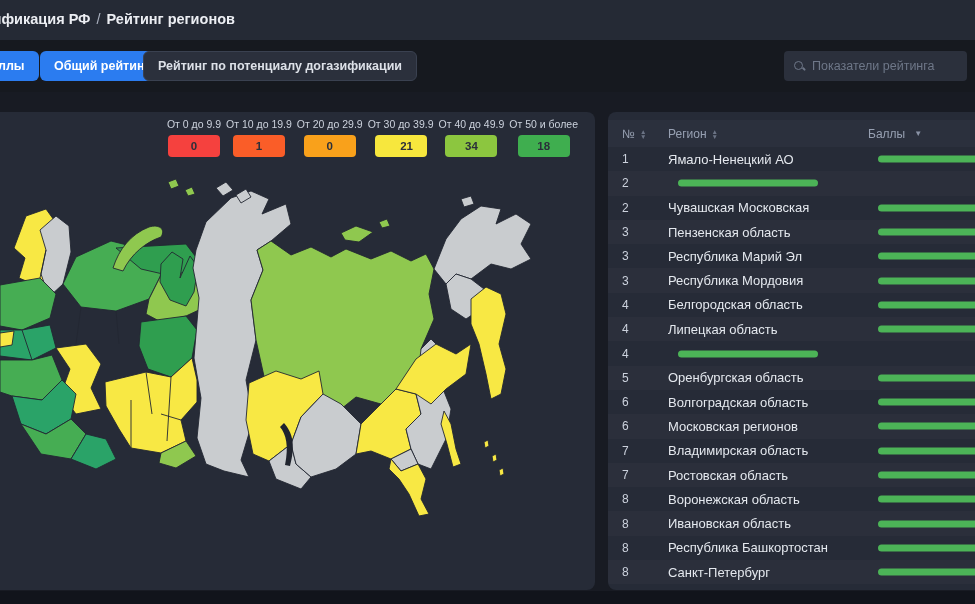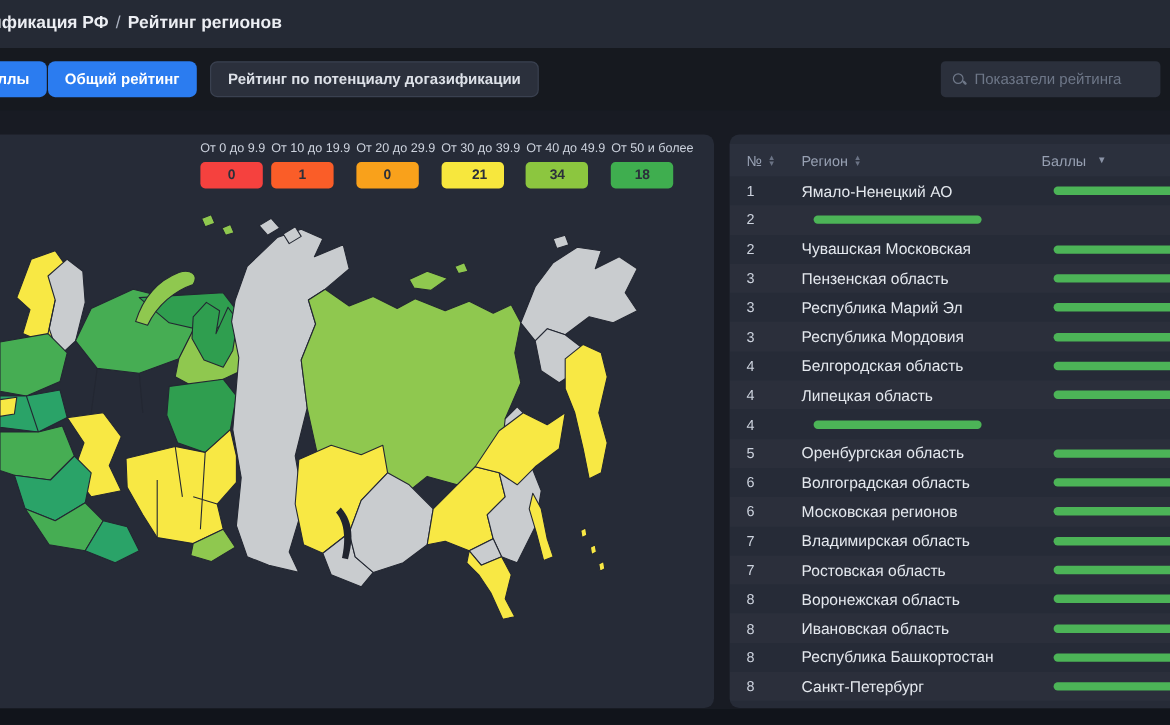--- a/index.html
+++ b/index.html
@@ -34,21 +34,21 @@
     position:absolute; top:40px; left:0; right:0; height:52px;
     background:#16191f;
   }
   .btn {
     position:absolute; top:11px; height:30px;
     border:none; border-radius:6px; font-size:12.5px; font-weight:600;
     padding:0 14px; cursor:pointer; white-space:nowrap;
     font-family:"Liberation Sans", sans-serif;
   }
   .btn.blue { background:#2b7cf0; color:#ffffff; }
-  .btn.dark { background:#2b303c; color:#dde1e8; border:1px solid #3a4150;margin-left:32px; }
+  .btn.dark { background:#2b303c; color:#dde1e8; border:1px solid #3a4150; }
   .btn-cut   { left:-32px; }
   .btn-main  { left:40px; }
   .btn-pot   { left:143px; }
   .search {
     position:absolute; right:8px; top:11px; width:183px; height:30px;
     background:#2b303c; border-radius:4px;
     display:flex; align-items:center; padding:0 10px; gap:7px;
   }
   .search input {
     background:transparent; border:none; outline:none; width:100%;
@@ -60,21 +60,21 @@
     border:1.5px solid #6e7788; border-radius:50%; }
   .mag::after { content:""; position:absolute; left:7.5px; top:7.5px; width:4px; height:1.6px;
     background:#6e7788; transform:rotate(45deg); border-radius:1px; }
   
   .panel { position:absolute; top:112px; height:478px; background:#262b37; border-radius:8px; }
   .map-panel   { left:-20px; width:615px; overflow:hidden; }
   .table-panel { left:608px; width:380px; overflow:hidden; }
   .bottom-strip { position:absolute; left:0; right:0; bottom:0; height:13px; background:#11141b; }
   
   .legend { position:absolute; top:6px; right:17px; display:flex; gap:5px; }
-  .legend-item { display:flex; flex-direction:column; align-items:flex-start; }
+  .legend-item { display:flex; flex-direction:column; align-items:center; }
   .legend-label { font-size:10.5px; color:#ccd2dd; margin-bottom:5px; white-space:nowrap; }
   .legend-chip {
     width:52px; height:22px; border-radius:4px;
     display:flex; align-items:center; justify-content:center;
     font-size:11.5px; font-weight:700; color:#2b2f3a;
   }
   
   #map { position:absolute; left:20px; top:0; }
   #map path { stroke:#232732; stroke-width:0.9; stroke-linejoin:round; }
   .m-gray { fill:#c9cccf; }

